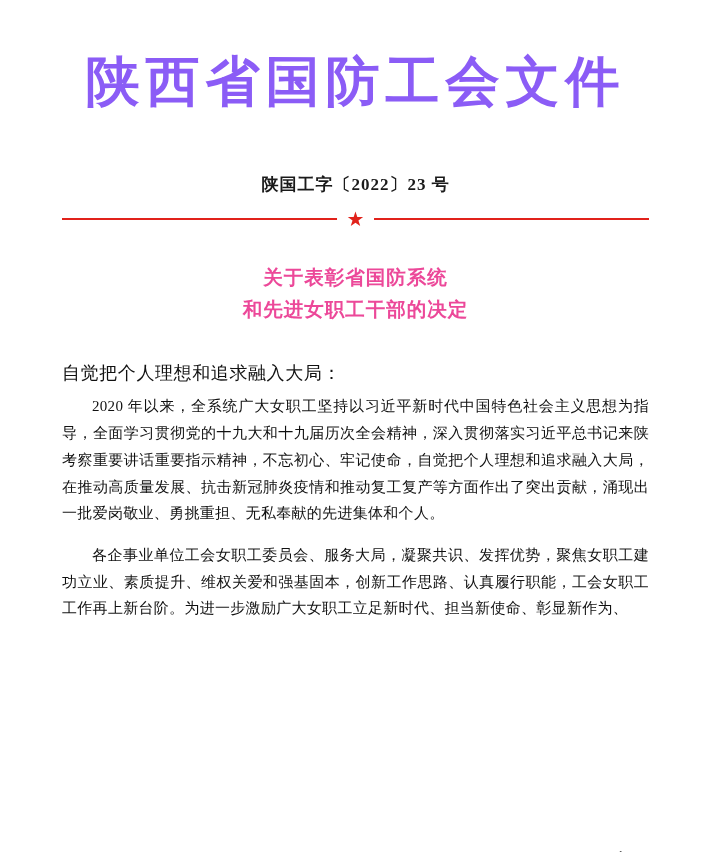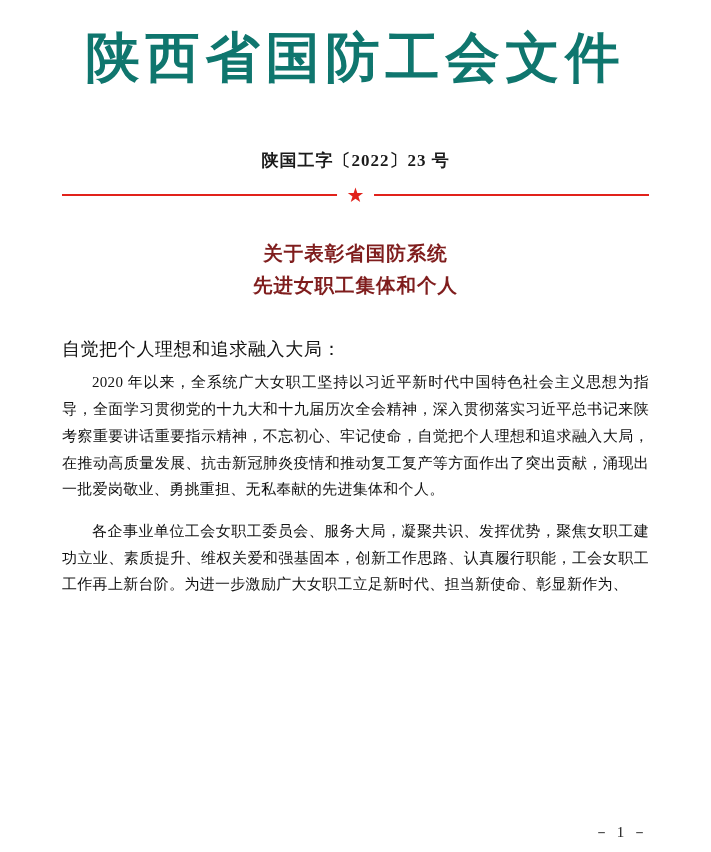--- a/index.html
+++ b/index.html
@@ -17,27 +17,27 @@
   }
   .page {
     width: 711px;
     height: 852px;
     box-sizing: border-box;
     padding: 0 62px;
     position: relative;
   }
   .masthead {
     text-align: center;
-    color: #0f766e;
+    color: #8b5cf6;
     font-family: "DejaVu Serif", "Liberation Serif", serif;
     font-weight: bold;
     font-size: 54px;
     letter-spacing: 6px;
     line-height: 1.1;
-    margin-top: 28px;
+    margin-top: 52px;
     white-space: nowrap;
   }
   .doc-number {
     text-align: center;
     font-size: 17px;
     letter-spacing: 1px;
     margin-top: 62px;
     color: #1a1a1a;
     font-family: "Liberation Serif", serif;
     font-weight: bold;
@@ -59,21 +59,21 @@
     font-size: 20px;
     line-height: 1;
   }
   .title {
     text-align: center;
     margin-top: 42px;
     font-weight: bold;
     font-size: 19.5px;
     line-height: 1.62;
     letter-spacing: 1px;
-    color: #7f1d1d;
+    color: #ec4899;
   }
   .title div { white-space: nowrap; }
   .salutation {
     margin-top: 34px;
     font-size: 18px;
     letter-spacing: 0.6px;
     line-height: 1.55;
   }
   .body-para {
     font-size: 15px;
@@ -101,21 +101,21 @@
   <div class="masthead">陕西省国防工会文件</div>
 
   <div class="doc-number">陕国工字〔2022〕23 号</div>
 
   <div class="red-rule">
     <span class="star">★</span>
   </div>
 
   <div class="title">
     <div>关于表彰省国防系统</div>
-    <div>先进女职工集体和个人</div>
+    <div>和先进女职工干部的决定</div>
   </div>
 
   <div class="salutation">自觉把个人理想和追求融入大局：</div>
 
   <p class="body-para">2020 年以来，全系统广大女职工坚持以习近平新时代中国特色社会主义思想为指导，全面学习贯彻党的十九大和十九届历次全会精神，深入贯彻落实习近平总书记来陕考察重要讲话重要指示精神，不忘初心、牢记使命，自觉把个人理想和追求融入大局，在推动高质量发展、抗击新冠肺炎疫情和推动复工复产等方面作出了突出贡献，涌现出一批爱岗敬业、勇挑重担、无私奉献的先进集体和个人。</p>
 
   <p class="body-para">各企事业单位工会女职工委员会、服务大局，凝聚共识、发挥优势，聚焦女职工建功立业、素质提升、维权关爱和强基固本，创新工作思路、认真履行职能，工会女职工工作再上新台阶。为进一步激励广大女职工立足新时代、担当新使命、彰显新作为、</p>
 
   <div class="page-number">－ 1 －</div>
 

